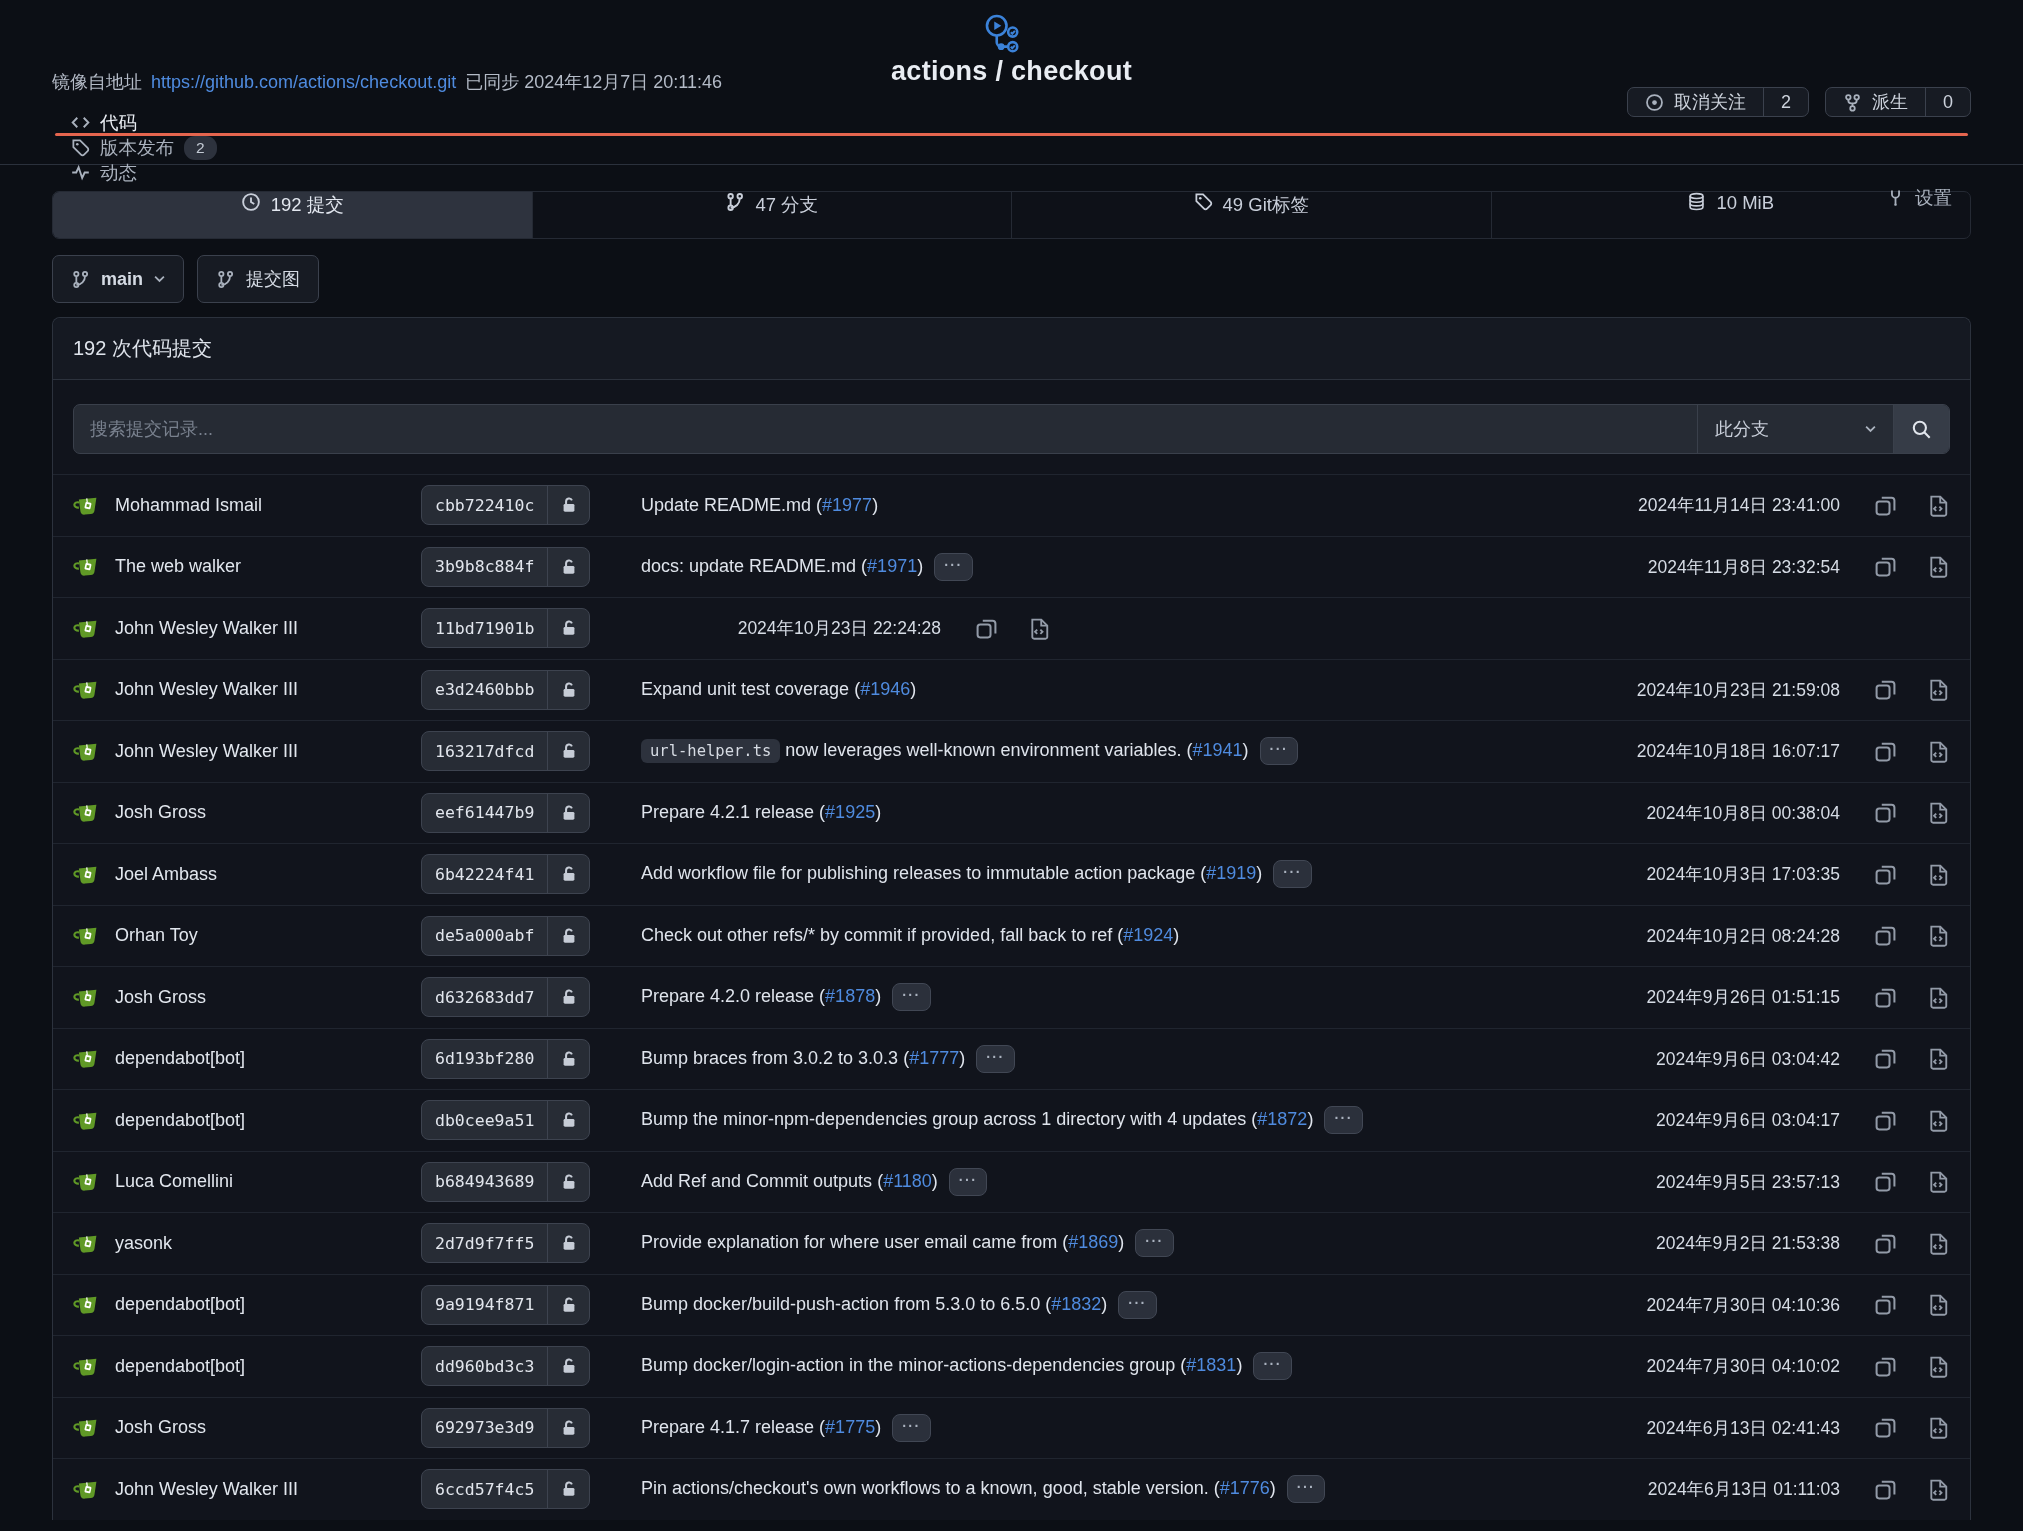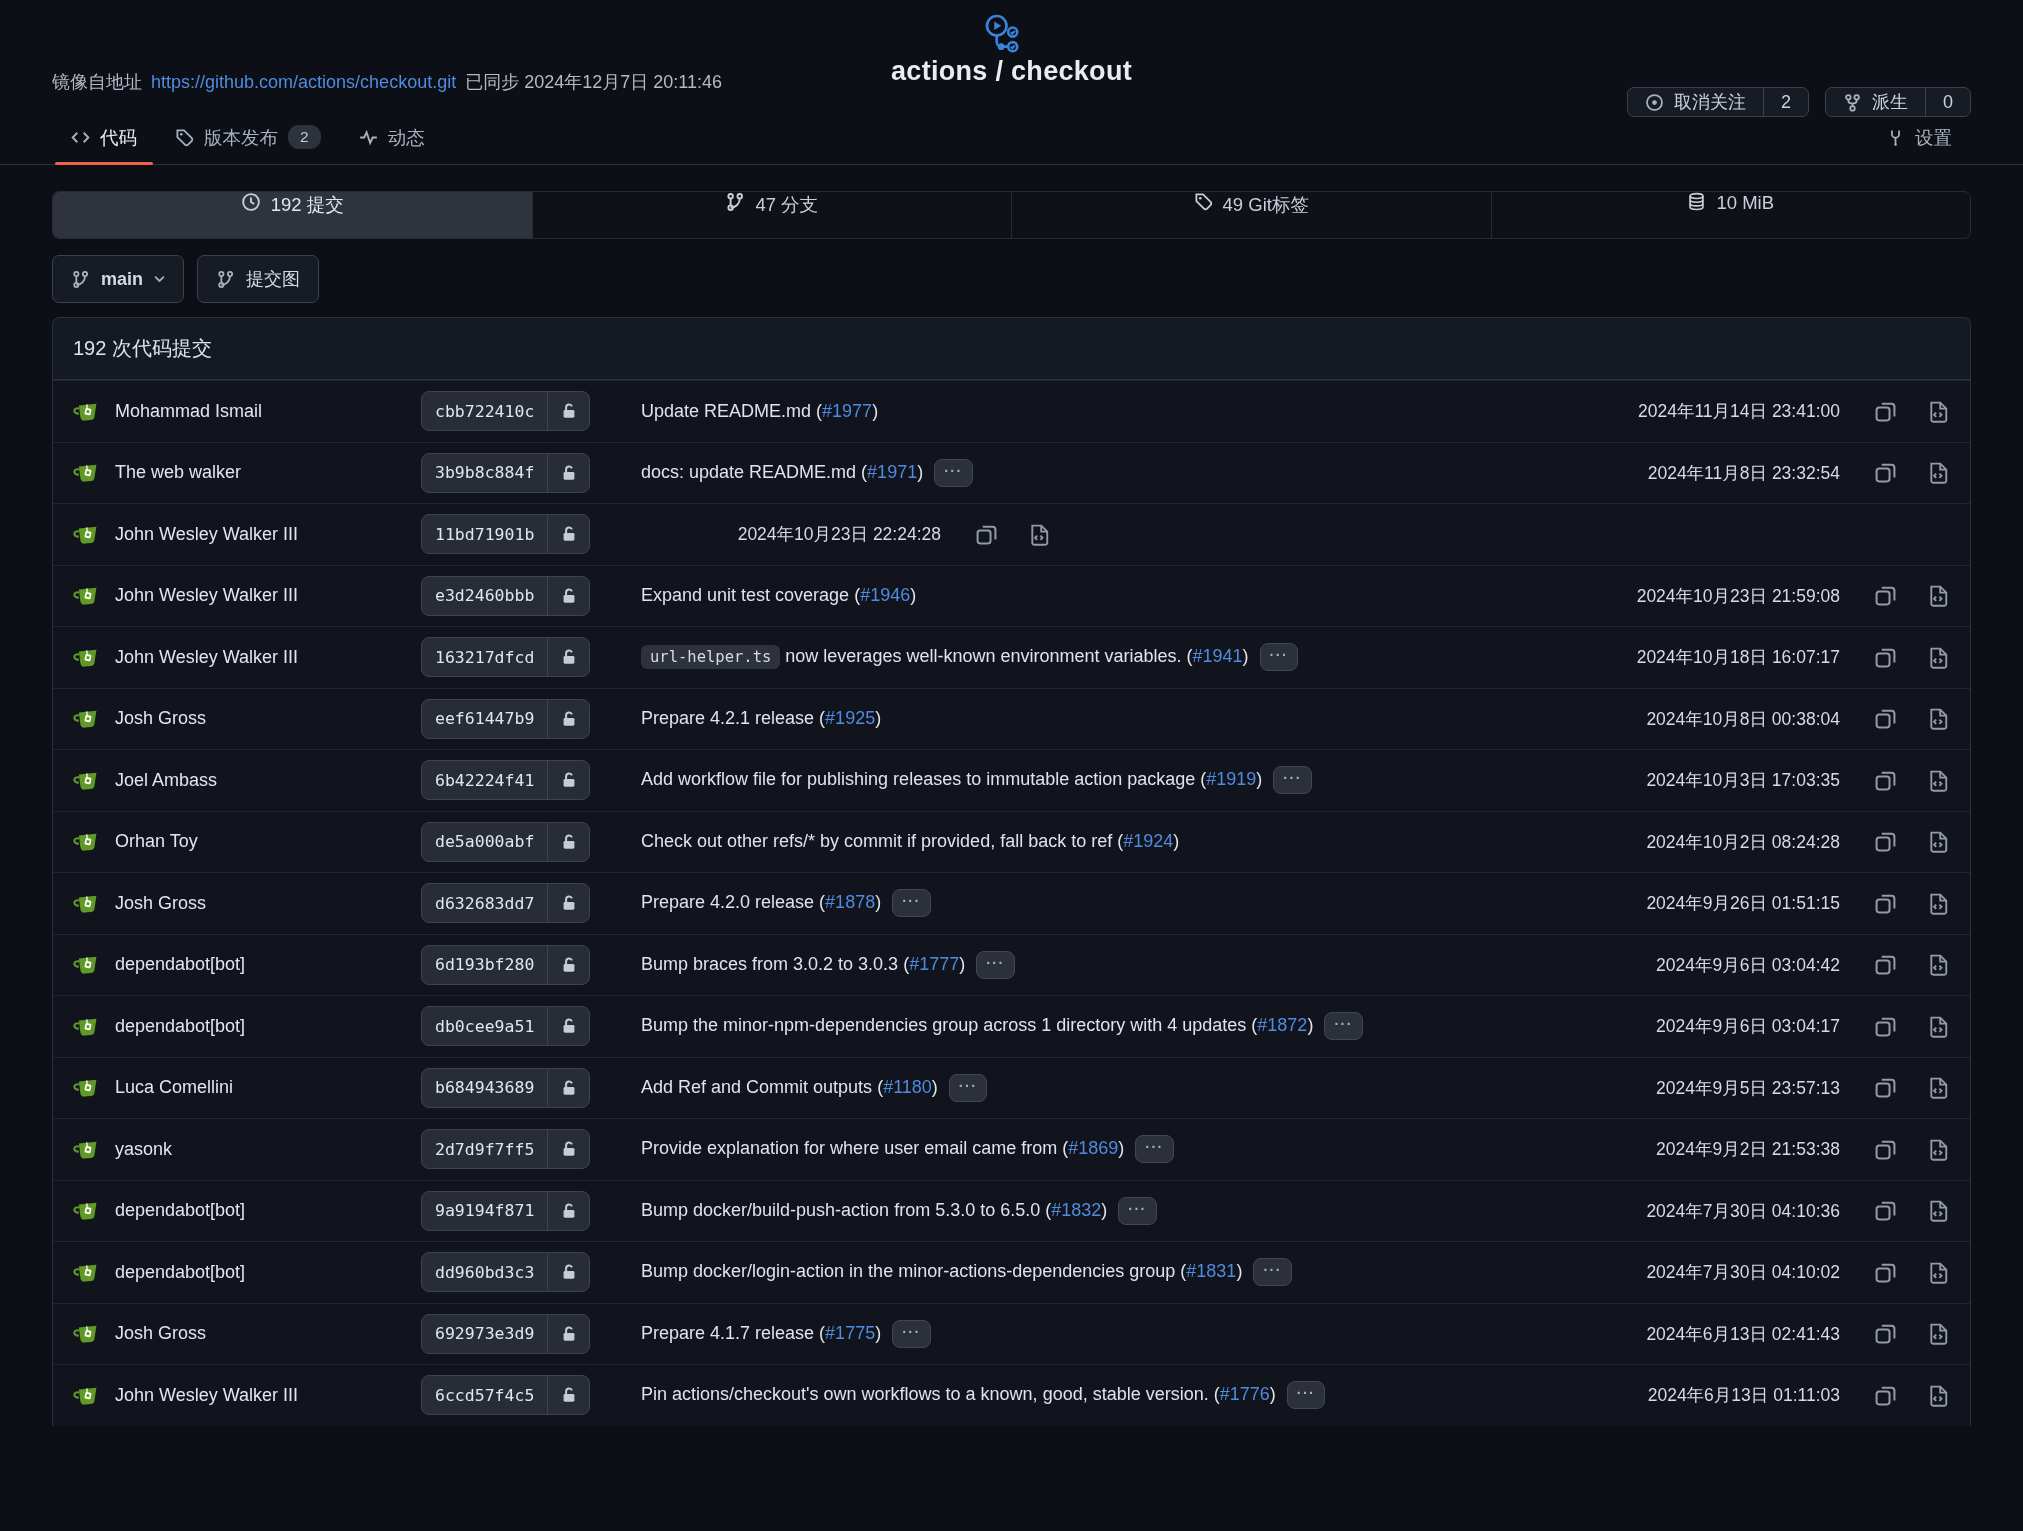--- a/index.html
+++ b/index.html
@@ -22,21 +22,21 @@
   .top-actions { margin-left:auto; display:flex; gap:16px; }
   .split-btn { display:flex; align-items:stretch; height:30px; background:#171b23;
     border:1px solid #3b414d; border-radius:7px; color:#ccd2dc; font-size:18px; cursor:pointer; }
   .split-btn .main { display:flex; align-items:center; gap:10px; padding:0 17px; }
   .split-btn .count { display:flex; align-items:center; padding:0 17px; border-left:1px solid #3b414d; }
 
   .mirror-row { margin-top:8px; font-size:18px; color:#b4bbc7; display:flex; gap:9px; align-items:center; }
   .mirror-row a { color:#4f8bdf; }
 
   .tab-strip { margin-top:16px; padding:0 52px; border-bottom:1px solid #2b313c;
-    display:flex; align-items:stretch; height:55px; }
+    display:flex; align-items:stretch; height:55px;flex-direction:column; }
   .tab { display:flex; align-items:center; gap:10px; padding:0 19px; font-size:18.5px;
     color:#a9b1bd; position:relative; cursor:pointer; }
   .tab.active { color:#e9edf3; }
   .tab.active::after { content:""; position:absolute; left:3px; right:3px; bottom:-1px;
     height:3px; background:#e5654e; border-radius:2px; }
   .tab .badge { background:#2d323d; border-radius:11px; padding:3px 12px; font-size:15.5px; color:#c3cad4; }
   .tab-right { margin-left:auto; }
 
   
   .main { padding:0 52px; }
@@ -261,20 +261,41 @@
           <path d="M4.5 5.2v5.6M11.8 5.2a7.3 7.3 0 0 1-7.3 7.4"></path>
         </svg>
       </span>
       <span>提交图</span>
     </div>
   </div>
 
   <div class="commits-panel">
     <div class="panel-header">192 次代码提交</div>
 
+    <div class="search-wrap">
+      <div class="search-group">
+        <input class="search-input" placeholder="搜索提交记录..." style="">
+        <div class="branch-filter">
+          <span>此分支</span>
+          <span class="icon">
+            <svg viewBox="0 0 10 7" width="11" height="8" fill="none" stroke="currentColor" stroke-width="1.6">
+              <path d="M1 1.3l4 4 4-4"></path>
+            </svg>
+          </span>
+        </div>
+        <button class="search-btn">
+          <span class="icon" style="color:#e2e6ed">
+            <svg viewBox="0 0 18 18" width="21" height="21" fill="none" stroke="currentColor" stroke-width="1.8">
+              <circle cx="7.6" cy="7.6" r="5.2"></circle>
+                <path d="M11.6 11.6 16 16"></path>
+            </svg>
+          </span>
+        </button>
+      </div>
+    </div>
 
 
     <div>
         <div class="commit-row">
     <div class="c-author">
       <span class="avatar">
         <svg viewBox="0 0 24 22" width="27" height="25">
           <path d="M5.2 5.6 20.8 4l-1.7 11.4a3.6 3.6 0 0 1-3.2 3.1l-5.3.6a3.6 3.6 0 0 1-4-3z" fill="#609926"></path>
           <path d="M5.6 8.3c-2.6-.6-4.3.3-4.4 2 0 1.7 1.6 2.8 4 2.6" fill="none" stroke="#609926" stroke-width="1.9"></path>
           <path d="M12.2 4.6l.5 3.9" stroke="#fff" stroke-width="1.1"></path>

